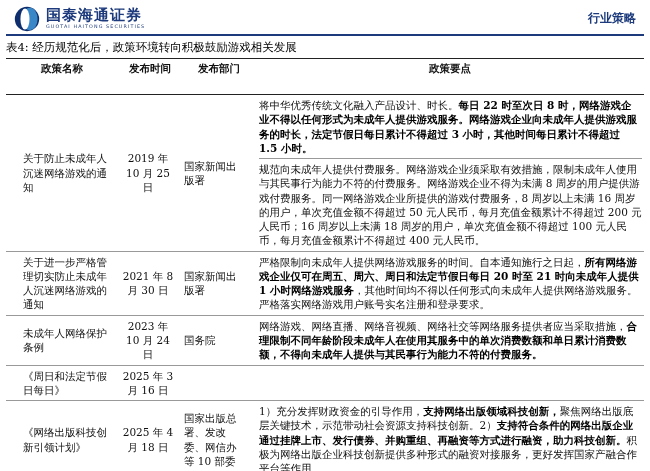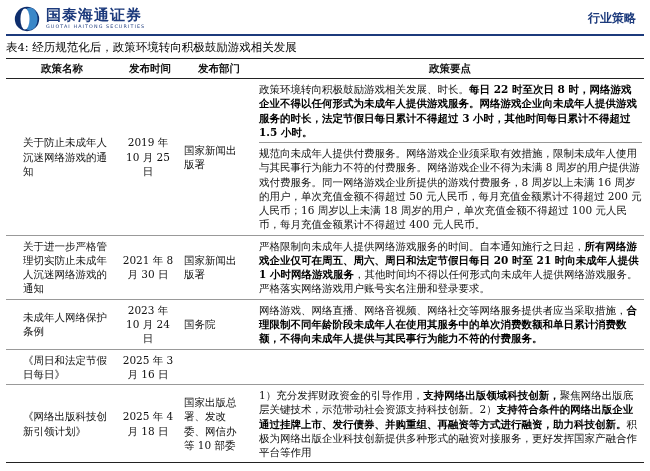--- a/index.html
+++ b/index.html
@@ -38,21 +38,21 @@
     border-bottom: 1.5px solid var(--rule-dark);
   }
 
   
   .grid-row {
     display: grid;
     grid-template-columns: 112px 64px 74px 1fr;
   }
   .thead {
     font-weight: bold; font-size: 10.5px;
-    padding: 3px 0 2px 0;
+    padding: 3px 0 18px 0;
     border-bottom: 1.5px solid var(--rule-dark);
   }
   .thead .th { text-align: center; }
   .trow { border-bottom: 0.8px solid var(--rule-light); }
   .trow:last-of-type { border-bottom: 1.5px solid var(--rule-dark); }
   .cell { font-size: 10.5px; line-height: 1.36; padding: 3px 2px; }
   .cell.name { padding-left: 17px; padding-right: 9px; align-self: center; }
   .cell.date { align-self: center; padding-right: 6px; text-align: center; }
   .cell.dept { align-self: center; padding-right: 15px; }
   .cell.points { padding-left: 3px; padding-right: 2px; }
@@ -89,21 +89,21 @@
     <div class="th">发布时间</div>
     <div class="th">发布部门</div>
     <div class="th">政策要点</div>
   </div>
 
   <div class="grid-row trow">
     <div class="cell name">关于防止未成年人沉迷网络游戏的通知</div>
     <div class="cell date">2019 年 10 月 25 日</div>
     <div class="cell dept">国家新闻出版署</div>
     <div class="cell points">
-        <div class="point-para"><span>政策环境转向积极鼓励游戏相关发展、时长。</span><span class="b">每日 22 时至次日 8 时，网络游戏企业不得以任何形式为未成年人提供游戏服务。网络游戏企业向未成年人提供游戏服务的时长，法定节假日每日累计不得超过 3 小时，其他时间每日累计不得超过 1.5 小时。</span></div>
+        <div class="point-para"><span>将中华优秀传统文化融入产品设计、时长。</span><span class="b">每日 22 时至次日 8 时，网络游戏企业不得以任何形式为未成年人提供游戏服务。网络游戏企业向未成年人提供游戏服务的时长，法定节假日每日累计不得超过 3 小时，其他时间每日累计不得超过 1.5 小时。</span></div>
         <div class="point-para"><span>规范向未成年人提供付费服务。网络游戏企业须采取有效措施，限制未成年人使用与其民事行为能力不符的付费服务。网络游戏企业不得为未满 8 周岁的用户提供游戏付费服务。同一网络游戏企业所提供的游戏付费服务，8 周岁以上未满 16 周岁的用户，单次充值金额不得超过 50 元人民币，每月充值金额累计不得超过 200 元人民币；16 周岁以上未满 18 周岁的用户，单次充值金额不得超过 100 元人民币，每月充值金额累计不得超过 400 元人民币。</span></div>
       </div>
   </div>
 
   <div class="grid-row trow">
     <div class="cell name">关于进一步严格管理切实防止未成年人沉迷网络游戏的通知</div>
     <div class="cell date">2021 年 8 月 30 日</div>
     <div class="cell dept">国家新闻出版署</div>
     <div class="cell points">
         <div class="point-para"><span>严格限制向未成年人提供网络游戏服务的时间。自本通知施行之日起，</span><span class="b">所有网络游戏企业仅可在周五、周六、周日和法定节假日每日 20 时至 21 时向未成年人提供 1 小时网络游戏服务</span><span>，其他时间均不得以任何形式向未成年人提供网络游戏服务。严格落实网络游戏用户账号实名注册和登录要求。</span></div>

